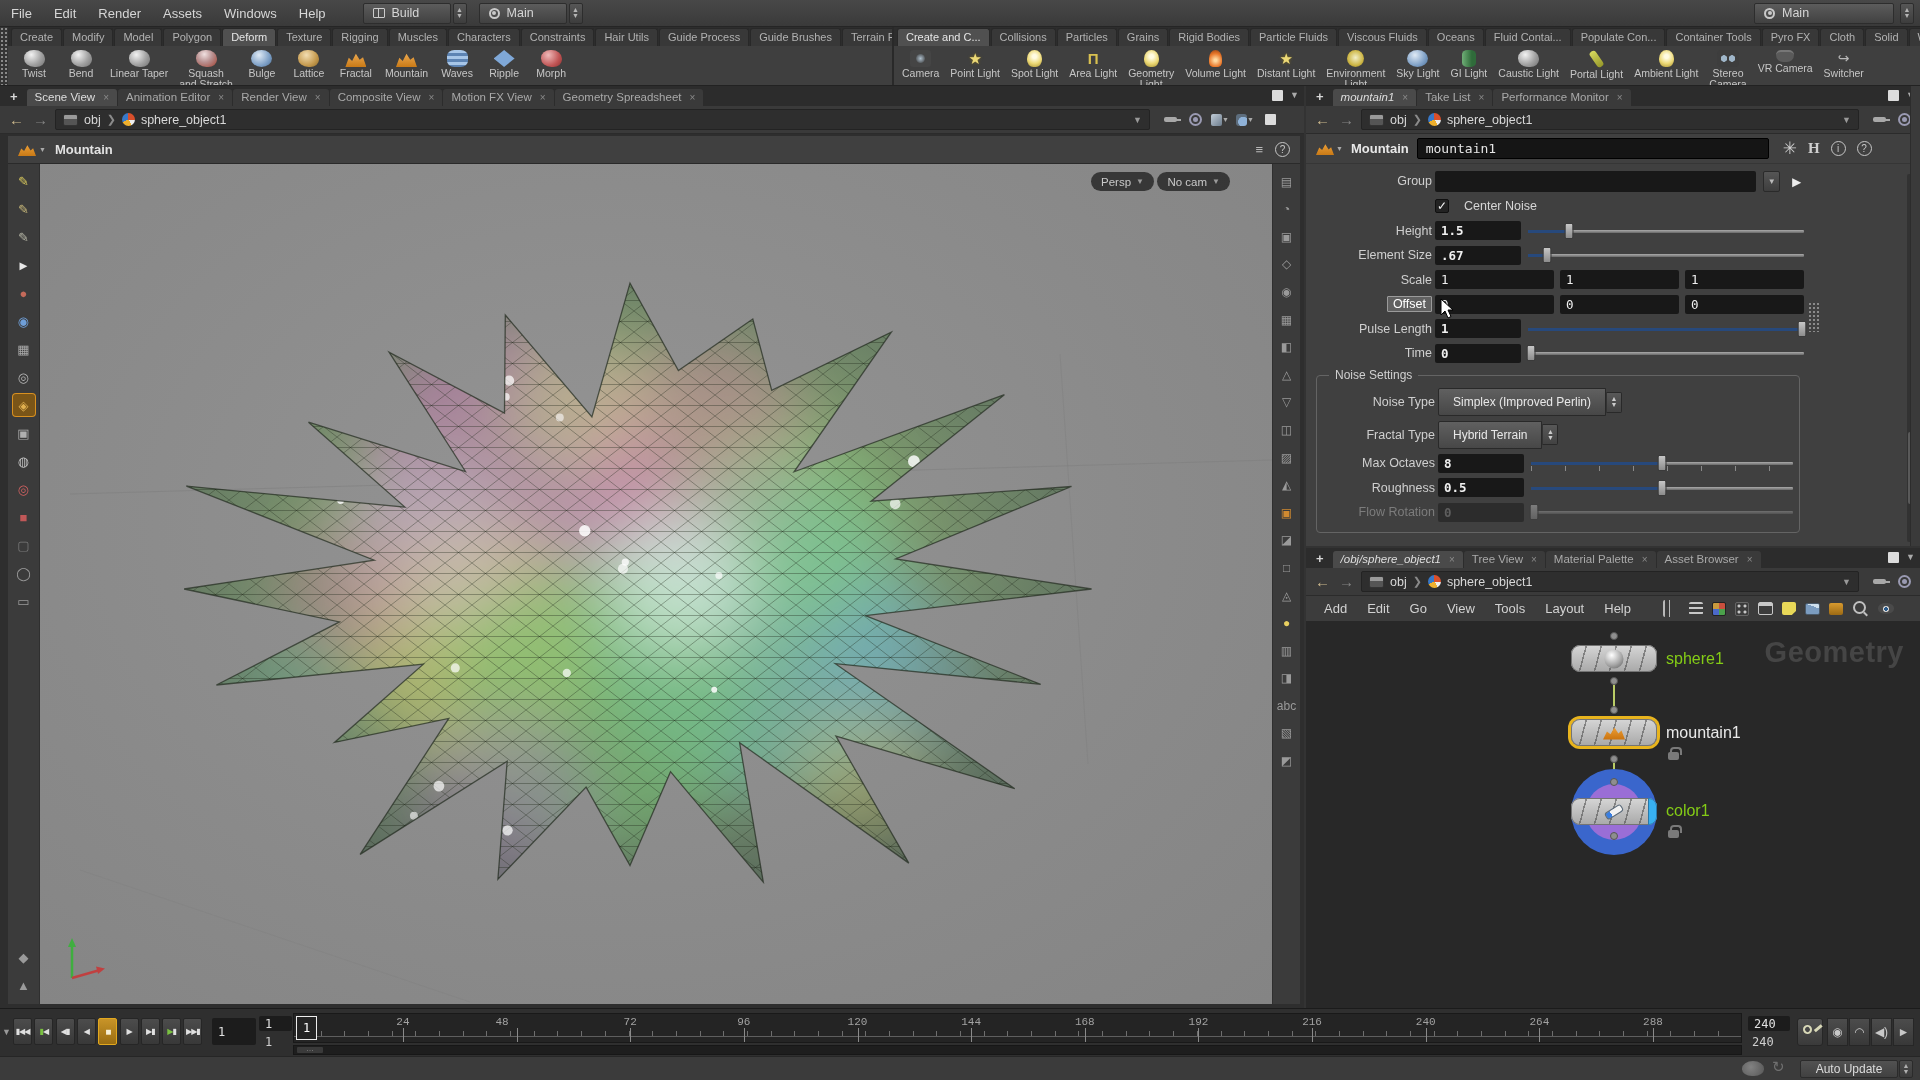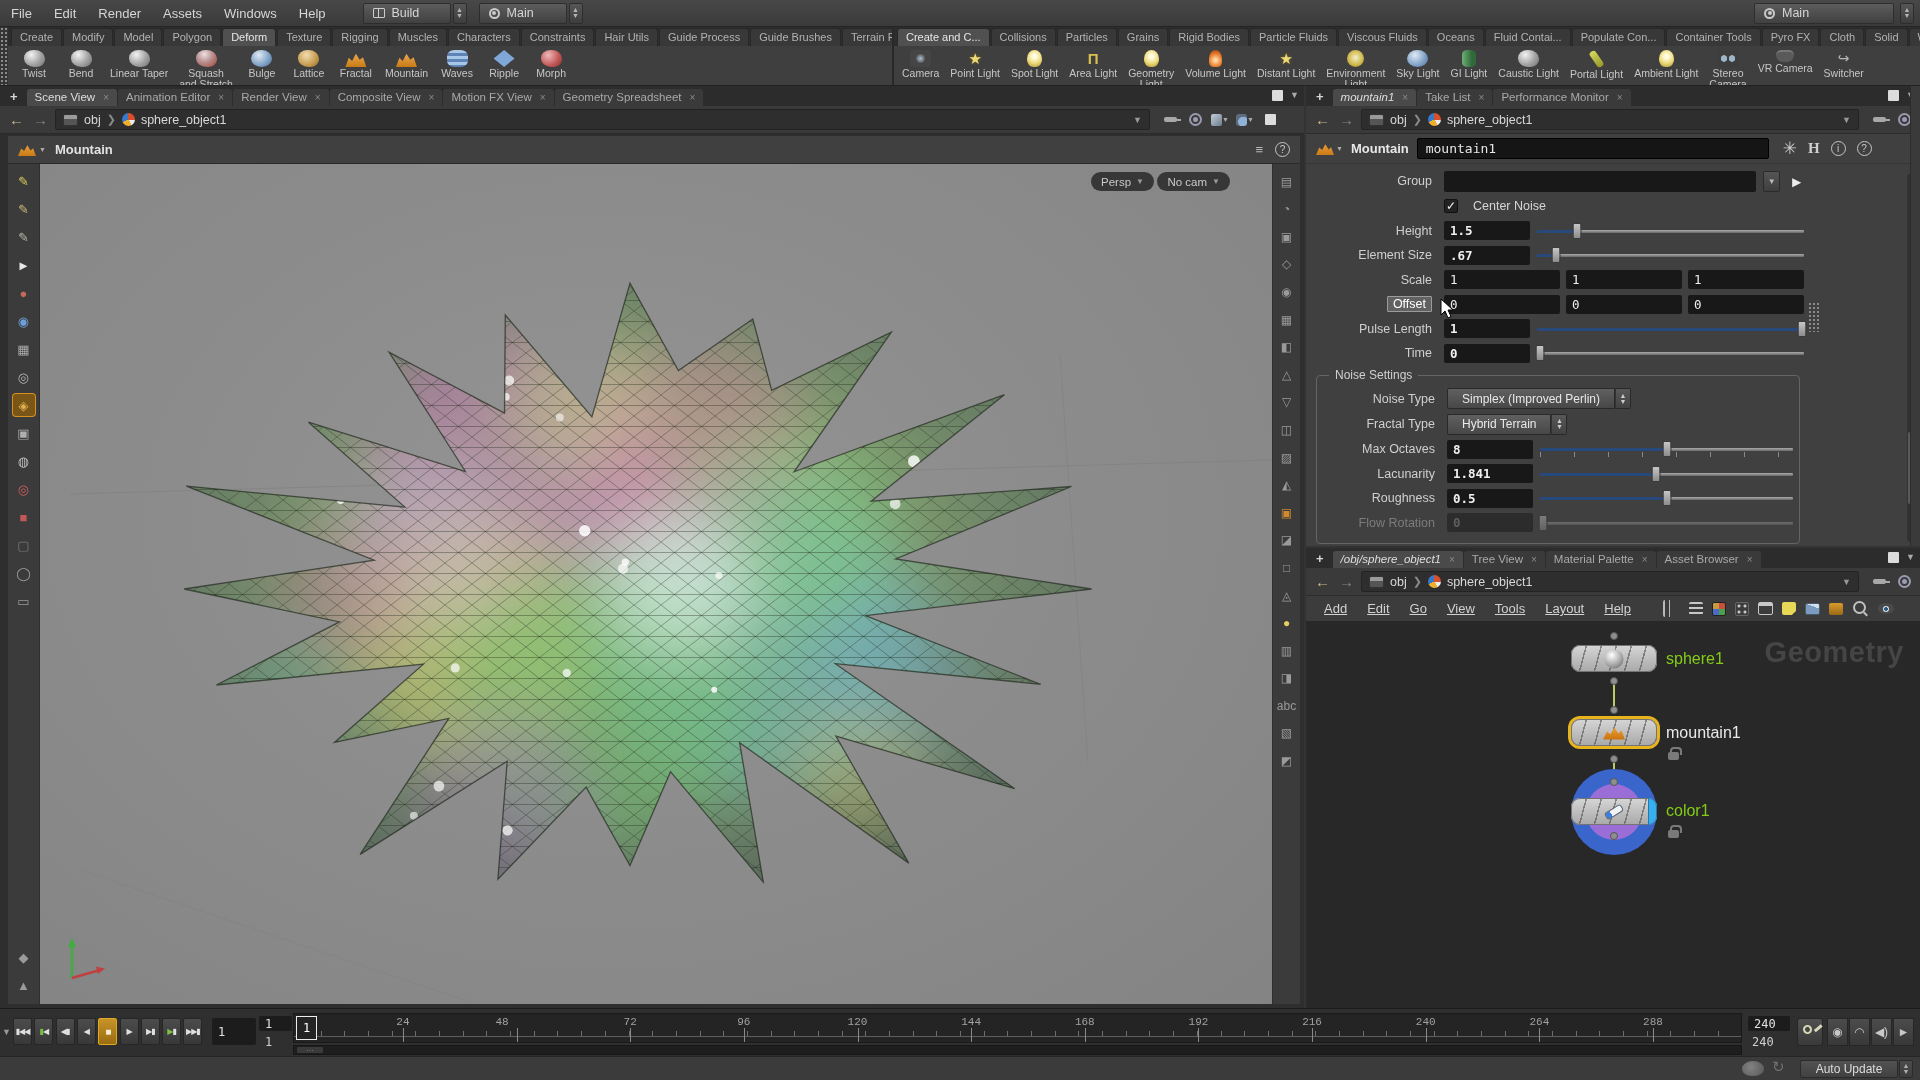--- a/index.html
+++ b/index.html
@@ -101,21 +101,21 @@
   
   #pane-params{position:absolute;left:1306px;top:86px;width:614px;height:460px;background:#404040;overflow:hidden;}
   .phead{height:30px;display:flex;align-items:center;gap:8px;padding:0 10px;background:#404040;border-bottom:1px solid #363636;}
   .phead .type{font-weight:bold;font-size:13px;color:#e8e8e8;white-space:nowrap;}
   .name-field{width:352px;height:21px;background:#151515;border:1px solid #000;border-radius:2px;color:#e6e6e6;font-size:13px;display:flex;align-items:center;padding:0 8px;font-family:"DejaVu Sans Mono",monospace;}
   .ph-icons{margin-left:6px;display:flex;gap:11px;color:#cfcfcf;align-items:center;}
   .gear-glyph{font-size:17px;line-height:14px;}
   .hlogo{font-weight:bold;font-size:15px;font-family:"Liberation Serif",serif;}
   .circ{width:15px;height:15px;border:1.5px solid #c6c6c6;border-radius:50%;font-size:10px;display:flex;align-items:center;justify-content:center;color:#c6c6c6;flex:none;}
   .pbody{position:relative;padding:2px 116px 0 8px;}
-  .prow{display:grid;grid-template-columns:118px 1fr;gap:0 12px;align-items:center;min-height:20px;margin-top:4.5px;}
+  .prow{display:grid;grid-template-columns:118px 1fr;gap:0 3px;align-items:center;min-height:20px;margin-top:4.5px;}
   .plabel{text-align:right;font-size:12.5px;color:#cfcfcf;justify-self:end;}
   .plabel.hl{background:#616161;border:1px solid #9b9b9b;color:#fff;padding:0 5px;border-radius:1px;}
   .plabel.dis{color:#7c7c7c;}
   .pc{display:flex;align-items:center;gap:7px;position:relative;min-width:0;}
   .field{height:19px;background:#181818;border-radius:2px;color:#f0f0f0;font-family:"DejaVu Sans Mono",monospace;font-size:12.5px;font-weight:bold;display:flex;align-items:center;padding:0 6px;flex:none;}
   .field.num{width:86px;}
   .field.plain{font-weight:normal;}
   .field.dis{color:#5e5e5e;background:#2c2c2c;}
   .triple{gap:6px;}
   .triple .field{width:114px;font-weight:normal;flex:1;}
@@ -125,21 +125,21 @@
   .chk{width:14px;height:14px;background:#232323;border:1px solid #101010;border-radius:2px;display:flex;align-items:center;justify-content:center;color:#f0f0f0;font-size:12px;flex:none;}
   .chk-label{font-size:12.5px;color:#d6d6d6;margin-left:8px;}
   .hslider{position:relative;flex:1;height:18px;min-width:60px;}
   .hslider.dis{opacity:.45;}
   .hs-track{position:absolute;left:0;right:0;top:8px;height:3px;background:linear-gradient(#ababab,#696969);border-radius:1px;}
   .hs-fill{position:absolute;left:0;top:8px;height:3px;background:#27497c;}
   .hs-handle{position:absolute;top:1px;width:9px;height:16px;background:linear-gradient(#c6c6c6,#8c8c8c);border:1px solid #3a3a3a;border-radius:2px;transform:translateX(-50%);}
   .hs-ticks{position:absolute;left:0;right:0;top:12px;height:5px;background:repeating-linear-gradient(90deg,#8a8a8a 0 1px,transparent 1px 34px);}
   .ngroup{position:relative;border:1px solid #646464;border-radius:4px;margin:12px 4px 0 2px;padding:2px 6px 10px 0;}
   .nglegend{position:absolute;top:-8px;left:12px;background:#404040;padding:0 6px;font-size:12px;color:#d0d0d0;}
-  .dd{height:21px;background:linear-gradient(#606060,#474747);border:1px solid #292929;border-radius:2px 0 0 2px;color:#e8e8e8;font-size:12px;display:flex;align-items:center;justify-content:center;padding:0 14px;flex:none;}
+  .dd{height:28px;background:linear-gradient(#606060,#474747);border:1px solid #292929;border-radius:2px 0 0 2px;color:#e8e8e8;font-size:12px;display:flex;align-items:center;justify-content:center;padding:0 14px;flex:none;}
   .dd-spin{width:16px;height:21px;background:linear-gradient(#585858,#424242);border:1px solid #292929;border-left:1px solid #333;border-radius:0 2px 2px 0;display:flex;flex-direction:column;align-items:center;justify-content:center;font-size:7px;line-height:6px;color:#ccc;flex:none;}
   #param-scrollbar{position:absolute;right:1px;top:88px;width:12px;height:368px;background:#323232;border-radius:2px;}
   #param-scrollbar .thumb{position:absolute;left:1px;right:1px;top:258px;height:72px;background:#5a5a5a;border-radius:2px;}
   #param-scrollbar .arr{position:absolute;left:0;right:0;text-align:center;font-size:8px;color:#999;}
   #param-grip{position:absolute;right:100px;top:216px;width:12px;height:30px;}
   .cursor-svg{position:absolute;z-index:50;pointer-events:none;}
 
   #pane-network{position:absolute;left:1306px;top:548px;width:614px;height:460px;background:#282828;}
   .nmenubar{height:26px;display:flex;align-items:center;padding:0 8px;background:#3c3c3c;border-bottom:1px solid #282828;font-size:13px;color:#d2d2d2;}
   .nmenu-item{padding:0 10px;}
@@ -767,31 +767,20 @@
             <div class="field num">8</div>
             <div class="hslider">
                 <div class="hs-track"></div>
                 <div class="hs-fill" style="width: 50%;"></div>
                 <div class="hs-ticks"></div>
                 <div class="hs-handle" style="left: 50%;"></div>
               </div>
           </div>
         </div>
         <div class="prow">
-          <div class="plabel">Lacunarity</div>
-          <div class="pc">
-            <div class="field num">1.841</div>
-            <div class="hslider">
-                <div class="hs-track"></div>
-                <div class="hs-fill" style="width: 46%;"></div>
-                <div class="hs-handle" style="left: 46%;"></div>
-              </div>
-          </div>
-        </div>
-        <div class="prow">
           <div class="plabel">Roughness</div>
           <div class="pc">
             <div class="field num">0.5</div>
             <div class="hslider">
                 <div class="hs-track"></div>
                 <div class="hs-fill" style="width: 50%;"></div>
                 <div class="hs-handle" style="left: 50%;"></div>
               </div>
           </div>
         </div>
@@ -857,21 +846,21 @@
       <div class="pb-icons">
         <span class="pbi">
             <span class="pin-icon"></span>
           </span>
         <span class="pbi">
             <span class="radar-icon"></span>
           </span>
       </div>
     </div>
     <div class="nmenubar">
-      <div id="net-menus" style="display:flex;text-decoration:underline;">
+      <div id="net-menus" style="display:flex;">
           <div class="nmenu-item">Add</div>
           <div class="nmenu-item">Edit</div>
           <div class="nmenu-item">Go</div>
           <div class="nmenu-item">View</div>
           <div class="nmenu-item">Tools</div>
           <div class="nmenu-item">Layout</div>
           <div class="nmenu-item">Help</div>
         </div>
       <div class="ntools" id="net-tools">
           <div class="nico i-tree"></div>

